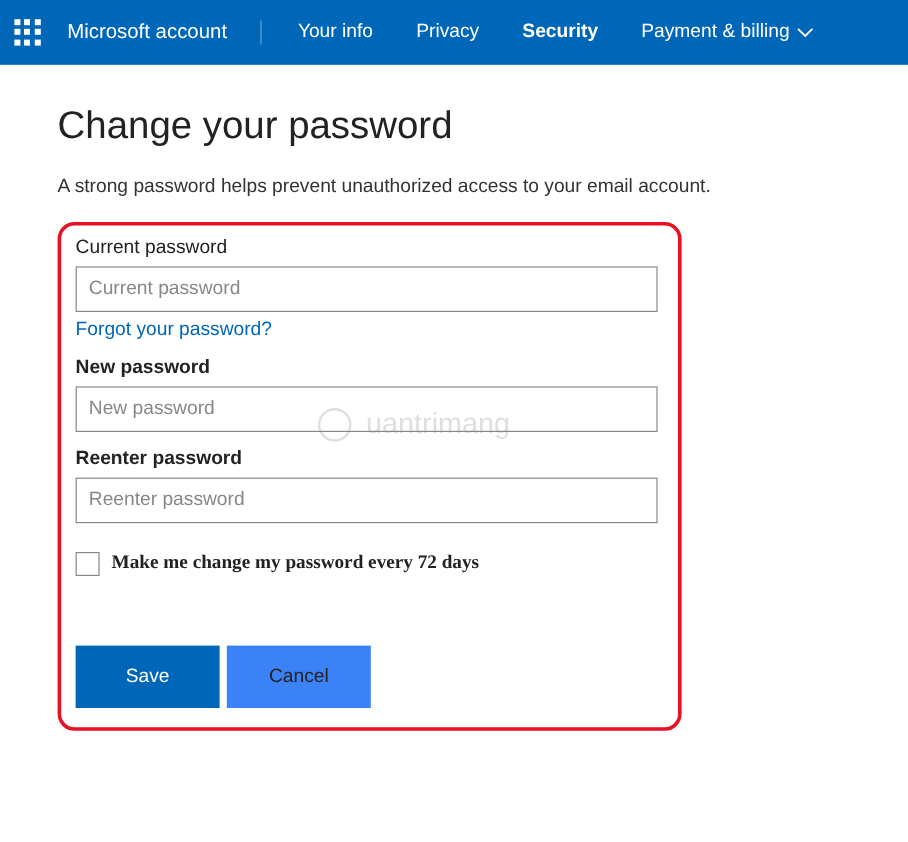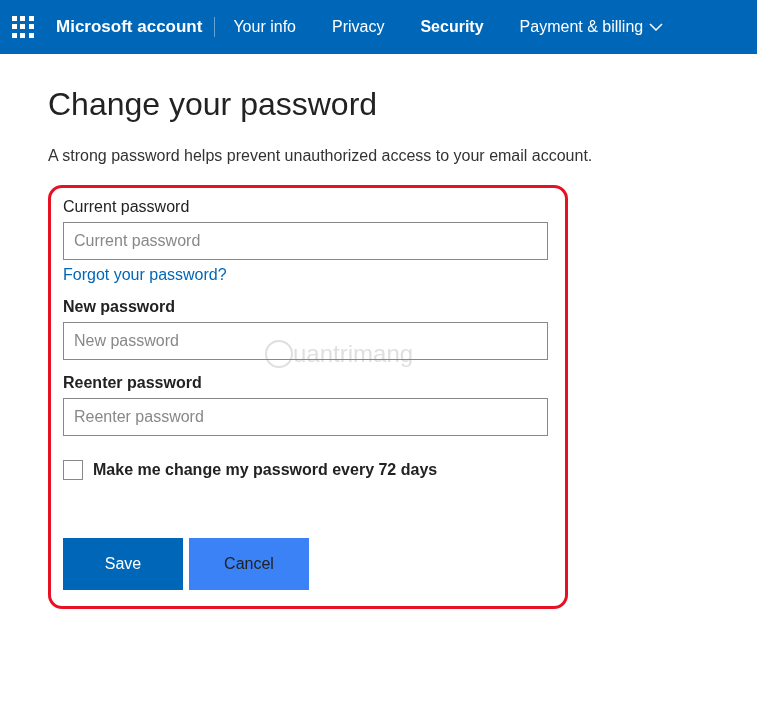--- a/index.html
+++ b/index.html
@@ -28,24 +28,24 @@
       margin-right: 22px;
       cursor: pointer;
     }
     .waffle span {
       background: #fff;
       width: 5px;
       height: 5px;
     }
     .brand {
       font-size: 17px;
-      font-weight: 700;
-      padding-right: 12px;
+      font-weight: 400;
+      padding-right: 28px;
       border-right: 1px solid rgba(255,255,255,0.4);
-      margin-right: 0;
+      margin-right: 12px;
     }
     .nav {
       display: flex;
       align-items: center;
     }
     .nav-item {
       padding: 0 18px;
       font-size: 16px;
       font-weight: 400;
       cursor: pointer;
@@ -118,24 +118,24 @@
       cursor: pointer;
     }
     .hint {
       font-size: 13px;
       color: #444;
       margin-top: -6px;
       margin-bottom: 16px;
     }
     .checkbox-row {
       display: flex;
-      align-items: center;
       gap: 10px;
       margin-top: 24px;
       margin-bottom: 58px;
+      font-family: Liberation Serif, serif;
     }
     .checkbox {
       width: 20px;
       height: 20px;
       border: 1px solid #888;
       background: #fff;
       cursor: pointer;
     }
     .checkbox-label {
       font-size: 16px;
@@ -163,21 +163,21 @@
       color: #222;
     }
     .watermark {
       position: absolute;
       top: 340px;
       left: 265px;
       color: rgba(128,128,128,0.25);
       font-size: 24px;
       display: flex;
       align-items: center;
-      gap: 0;
+      gap: 12px;
       pointer-events: none;
       font-weight: 400;
     }
     .watermark-icon {
       width: 28px;
       height: 28px;
       border: 2px solid rgba(128,128,128,0.25);
       border-radius: 50%;
       position: relative;
     }

